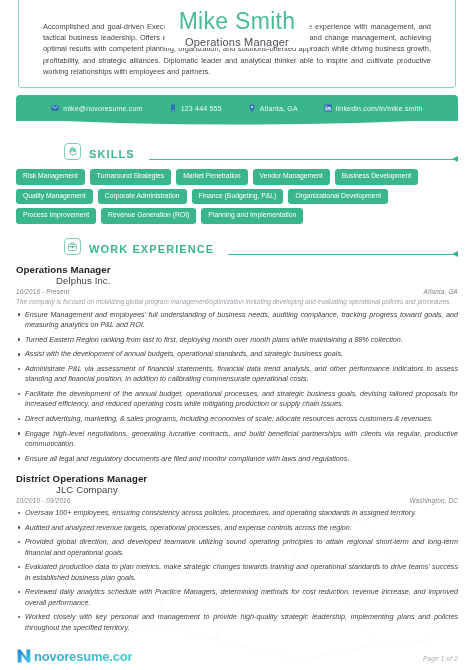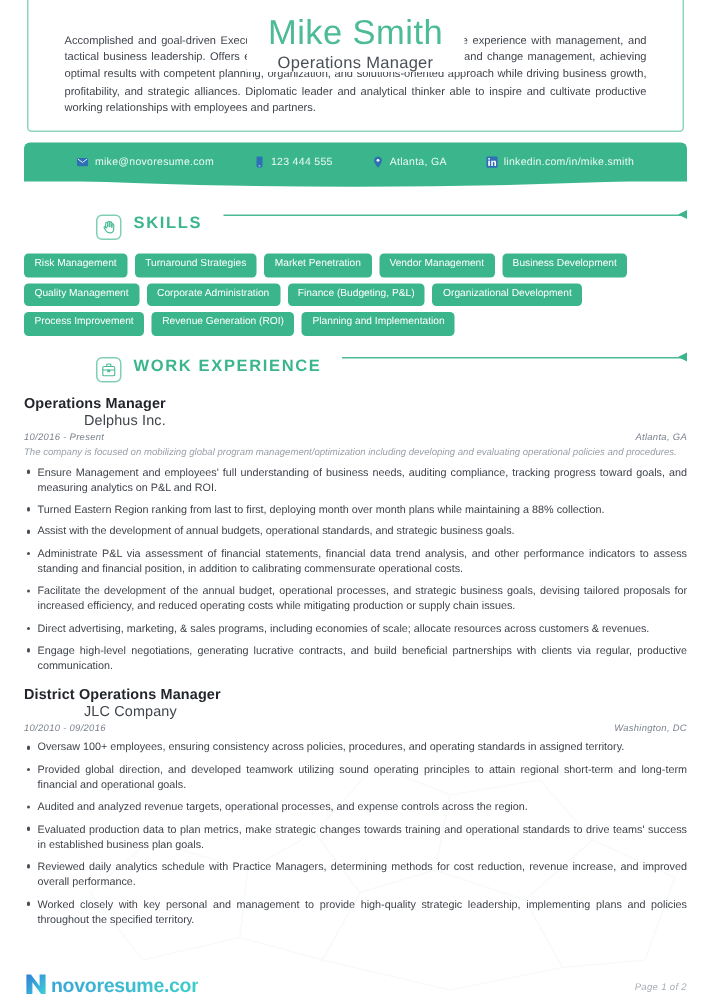--- a/index.html
+++ b/index.html
@@ -60,21 +60,21 @@
     display: flex; align-items: center; justify-content: center; gap: 26px;
     z-index: 2;
   }
   .contact-curve { position: absolute; top: 21px; left: 16px; right: 16px; height: 14px; z-index: 1; }
   .contact-item { display: flex; align-items: center; gap: 4px; }
   .contact-item .ci-ico { width: 8px; height: 8px; display: block; flex: none; }
   .contact-item .ci-txt { font-size: 7px; color: #eafaf3; letter-spacing: .2px; white-space: nowrap; }
 
   
   .section { margin-top: 14px; padding: 0 16px; }
-  .sec-head { display: flex; align-items: flex-start; gap: 8px; padding-left: 48px; }
+  .sec-head { display: flex; align-items: flex-end; gap: 8px; padding-left: 48px; }
   .sec-ico {
     width: 17px; height: 17px; flex: none;
     border: 1px solid #7fd0b5; border-radius: 4px;
     display: flex; align-items: center; justify-content: center;
   }
   .sec-title {
     font-size: 11px; font-weight: 700; color: #3bb68c;
     letter-spacing: 1.1px; white-space: nowrap;
   }
   .sec-rule { flex: 1; height: 1px; background: #4cbb96; margin-left: 6px; position: relative; }
@@ -98,21 +98,21 @@
   .job { margin-top: 9px; }
   .job-title { font-size: 9.6px; font-weight: 700; color: #22262c; letter-spacing: .1px; }
   .job-company { font-size: 9.6px; font-weight: 400; color: #3f444b; margin-top: 0px; letter-spacing: .1px; margin-left: 40px; }
   .job-meta { display: flex; justify-content: space-between; align-items: baseline; margin-top: 2px; }
   .job-date { font-size: 6.3px; font-style: italic; color: #7b828c; letter-spacing: .2px; }
   .job-loc  { font-size: 6.3px; font-style: italic; color: #7b828c; letter-spacing: .2px; }
   .job-desc {
     font-size: 6.4px; font-style: italic; color: #9aa1aa;
     line-height: 9px; margin-top: 2px; text-align: justify;
   }
-  .bullets { margin-top: 4px; list-style: none; }
+  .bullets { margin-top: 4px; list-style: none; font-style: italic; }
   .bullets li {
     position: relative; padding-left: 9px;
     font-size: 7.2px; line-height: 10.4px; color: #3f444b;
     margin-bottom: 4.2px; text-align: justify;
   }
   .bullets li::before {
     content: ""; position: absolute; left: 1.5px; top: 3.6px;
     width: 2.6px; height: 2.6px; border-radius: 50%; background: #4a4f57;
   }
 
@@ -259,34 +259,35 @@
       </div>
       <div class="job-desc">The company is focused on mobilizing global program management/optimization including developing and evaluating operational policies and procedures.</div>
       <ul class="bullets">
         <li>Ensure Management and employees' full understanding of business needs, auditing compliance, tracking progress toward goals, and measuring analytics on P&amp;L and ROI.</li>
         <li>Turned Eastern Region ranking from last to first, deploying month over month plans while maintaining a 88% collection.</li>
         <li>Assist with the development of annual budgets, operational standards, and strategic business goals.</li>
         <li>Administrate P&amp;L via assessment of financial statements, financial data trend analysis, and other performance indicators to assess standing and financial position, in addition to calibrating commensurate operational costs.</li>
         <li>Facilitate the development of the annual budget, operational processes, and strategic business goals, devising tailored proposals for increased efficiency, and reduced operating costs while mitigating production or supply chain issues.</li>
         <li>Direct advertising, marketing, &amp; sales programs, including economies of scale; allocate resources across customers &amp; revenues.</li>
         <li>Engage high-level negotiations, generating lucrative contracts, and build beneficial partnerships with clients via regular, productive communication.</li>
+        <li>Ensure all legal and regulatory documents are filed and monitor compliance with laws and regulations.</li>
       </ul>
     </div>
 
     <div class="job">
       <div class="job-title">District Operations Manager</div>
       <div class="job-company">JLC Company</div>
       <div class="job-meta">
         <span class="job-date">10/2010 - 09/2016</span>
         <span class="job-loc">Washington, DC</span>
       </div>
       <ul class="bullets">
         <li>Oversaw 100+ employees, ensuring consistency across policies, procedures, and operating standards in assigned territory.</li>
+        <li>Audited and analyzed revenue targets, operational processes, and expense controls across the region.</li>
         <li>Provided global direction, and developed teamwork utilizing sound operating principles to attain regional short-term and long-term financial and operational goals.</li>
-        <li>Audited and analyzed revenue targets, operational processes, and expense controls across the region.</li>
         <li>Evaluated production data to plan metrics, make strategic changes towards training and operational standards to drive teams' success in established business plan goals.</li>
         <li>Reviewed daily analytics schedule with Practice Managers, determining methods for cost reduction, revenue increase, and improved overall performance.</li>
         <li>Worked closely with key personal and management to provide high-quality strategic leadership, implementing plans and policies throughout the specified territory.</li>
       </ul>
     </div>
   </div>
 
   <div class="footer">
     <div class="logo">
       <svg class="logo-mark" viewBox="0 0 16 16">

